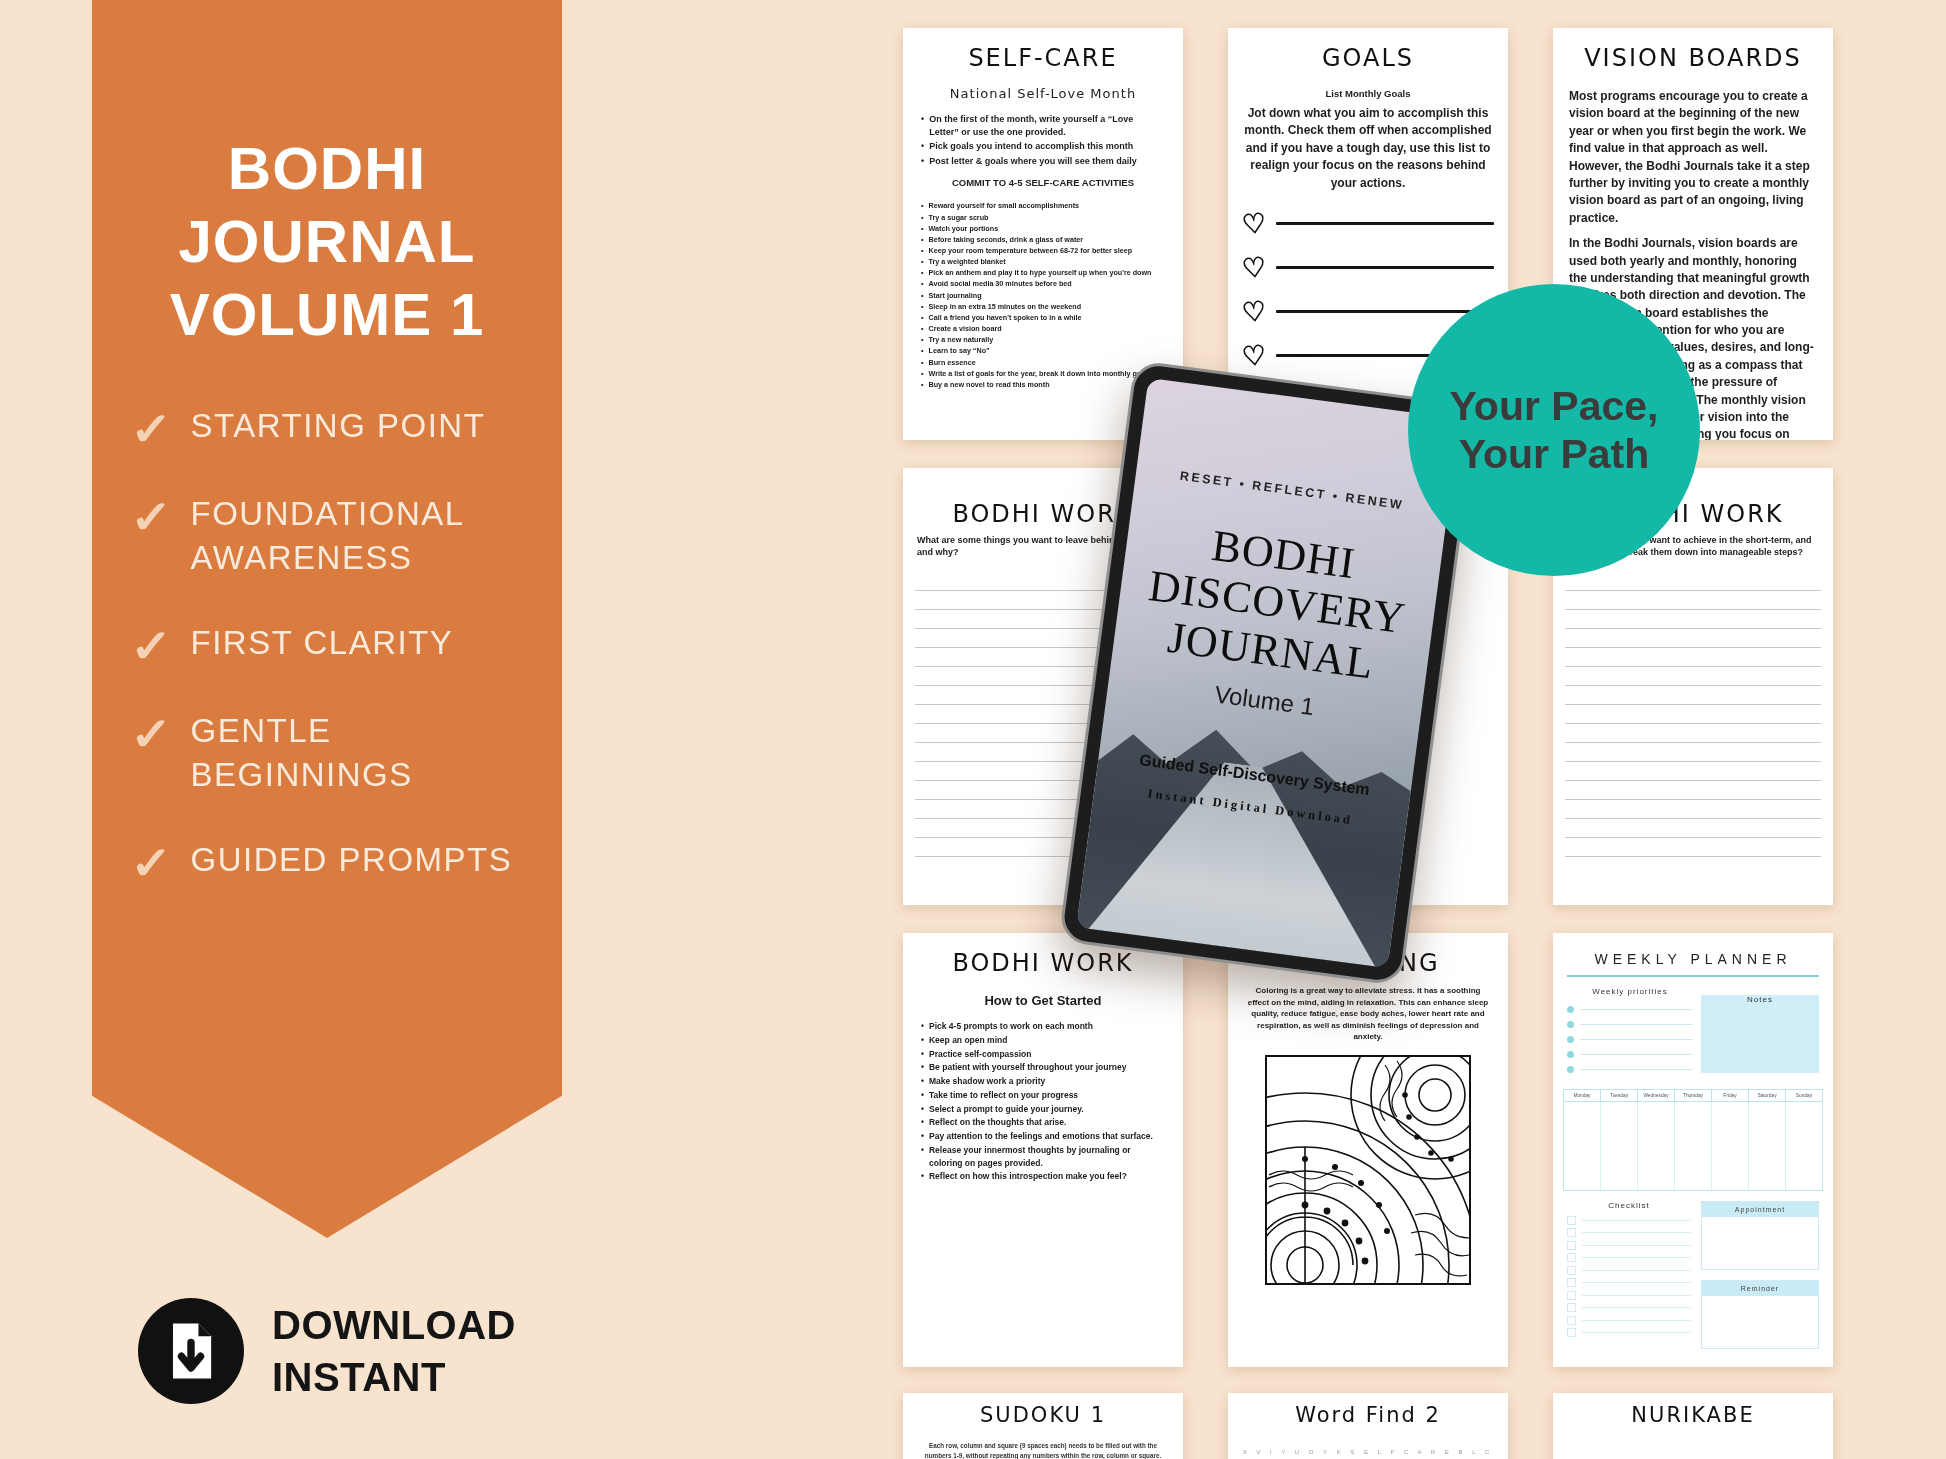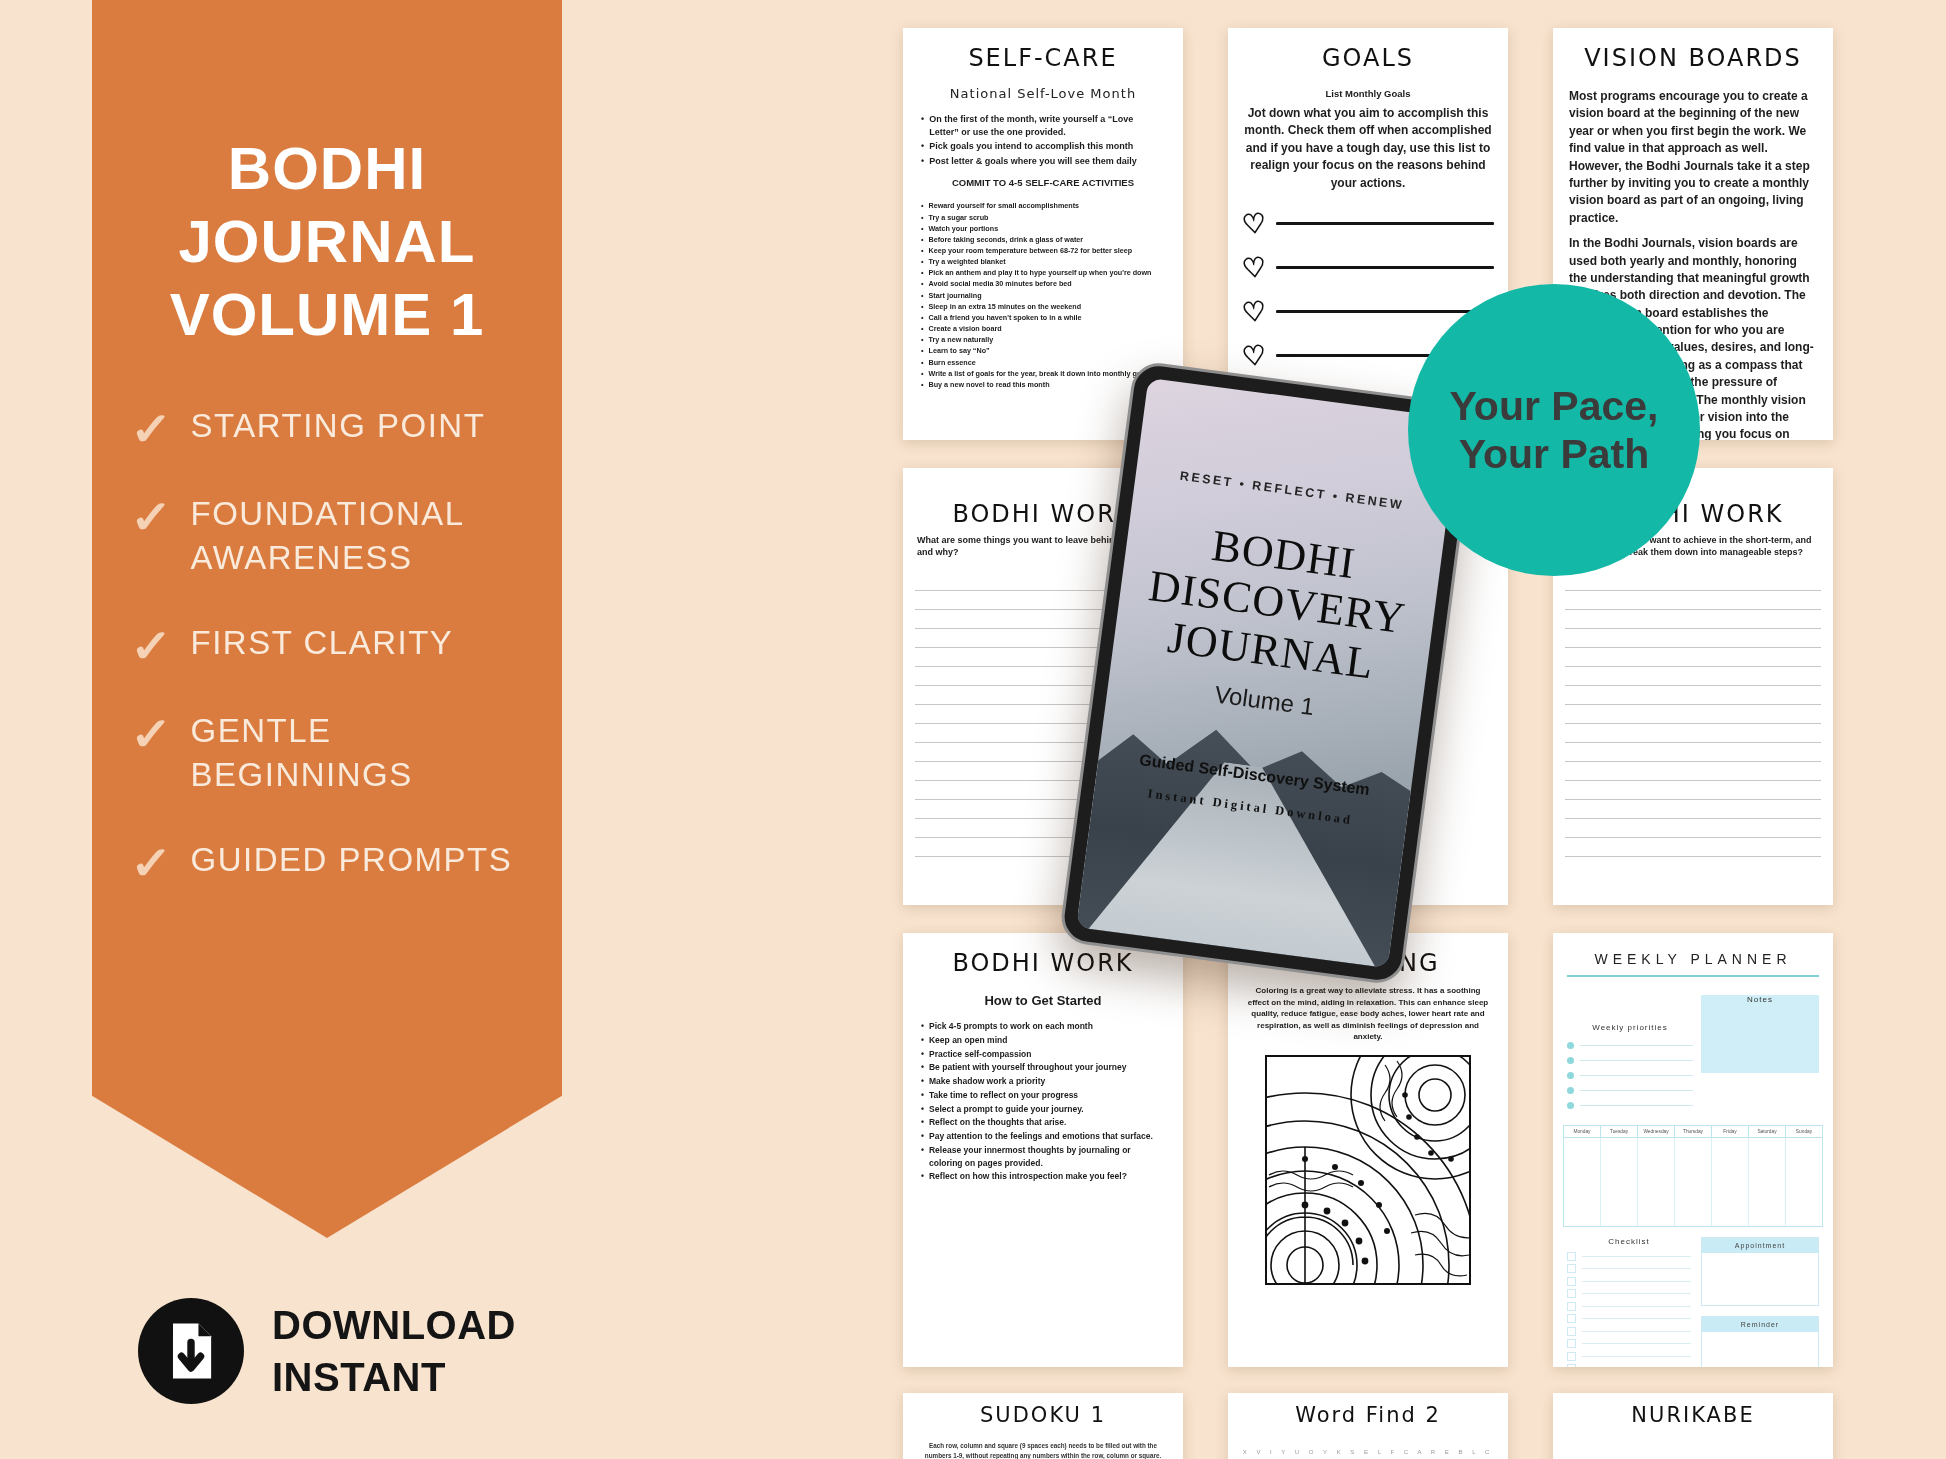--- a/index.html
+++ b/index.html
@@ -67,21 +67,21 @@
   }
   
   .goal-rows{margin:10px 14px 0;}
   .goal-row{display:flex;align-items:center;gap:10px;height:44px;}
   .goal-row .heart{font-size:27px;color:#111;font-weight:700;transform:rotate(-6deg);}
   .goal-row .hline{flex:1;height:3px;background:#141414;border-radius:3px/6px;}
   
   .wp-title{ text-align:center;font-size:14px;letter-spacing:5px;margin-top:18px;color:#222;font-weight:500;}
   .wp-rule{height:2px;background:#7FD1DC;margin:8px 14px 0;}
   .wp-top{display:flex;padding:6px 14px 0;gap:8px;}
-  .wp-pri{flex:1;margin-top:36px;}
+  .wp-pri{flex:1;}
   .wp-pri-label{font-size:8px;letter-spacing:1px;color:#333;text-align:center;margin:4px 0 6px;}
   .pri-row{display:flex;align-items:center;gap:6px;height:15px;}
   .pri-row .pdot{width:7px;height:7px;border-radius:50%;background:#8FD8DC;}
   .pri-row .pline{flex:1;height:1px;background:#cfe9ee;}
   .wp-notes{width:118px;height:78px;background:#CFEEF7;margin-top:4px;}
   .wp-notes-label{font-size:8px;letter-spacing:1px;color:#333;text-align:center;margin-top:12px;}
   .wp-table{margin:12px 10px 0;border:1px solid #BDE5EE;}
   .wp-days{display:flex;border-bottom:1px solid #BDE5EE;}
   .wp-days .day-cell{flex:1;font-size:4.8px;color:#555;text-align:center;padding:3px 0;border-right:1px solid #BDE5EE;}
   .wp-days .day-cell:last-child{border-right:none;}

